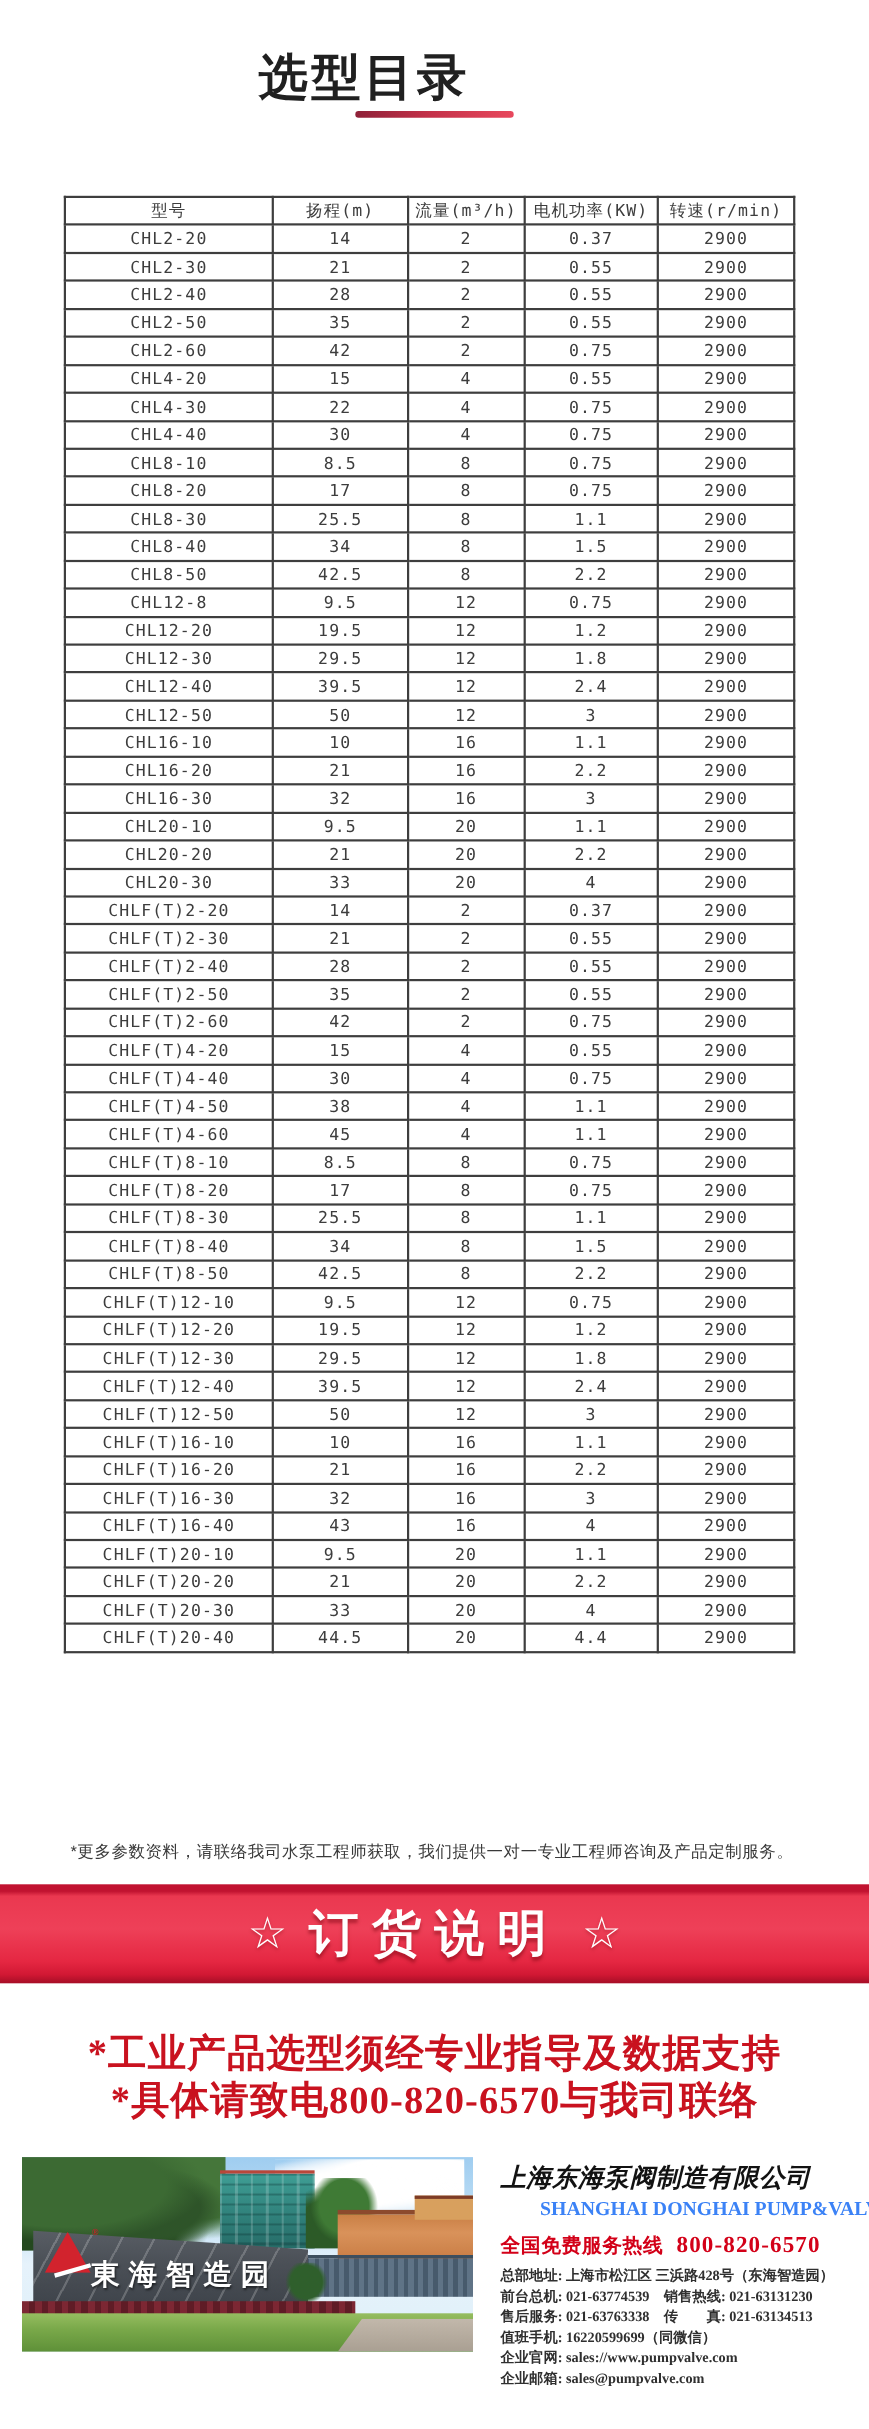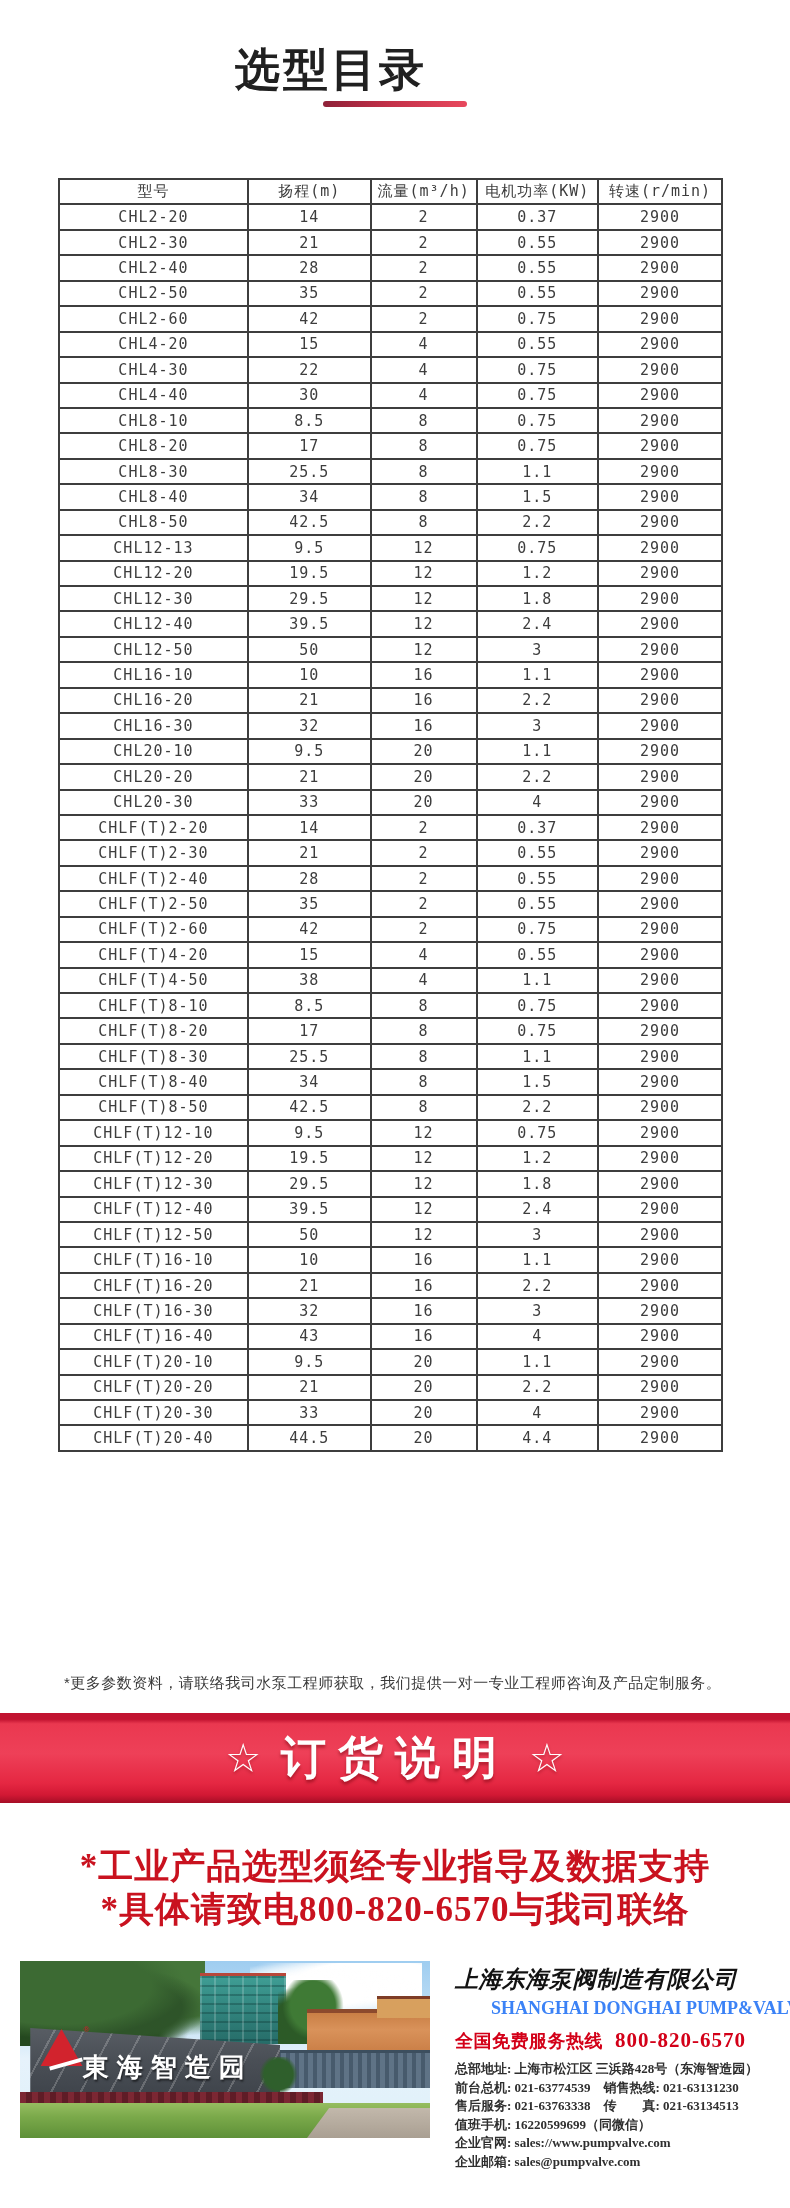--- a/index.html
+++ b/index.html
@@ -248,21 +248,21 @@
             <td>2900</td>
           </tr>
           <tr>
             <td>CHL8-50</td>
             <td>42.5</td>
             <td>8</td>
             <td>2.2</td>
             <td>2900</td>
           </tr>
           <tr>
-            <td>CHL12-13</td>
+            <td>CHL12-8</td>
             <td>9.5</td>
             <td>12</td>
             <td>0.75</td>
             <td>2900</td>
           </tr>
           <tr>
             <td>CHL12-20</td>
             <td>19.5</td>
             <td>12</td>
             <td>1.2</td>
@@ -367,22 +367,36 @@
             <td>2900</td>
           </tr>
           <tr>
             <td>CHLF(T)4-20</td>
             <td>15</td>
             <td>4</td>
             <td>0.55</td>
             <td>2900</td>
           </tr>
           <tr>
+            <td>CHLF(T)4-40</td>
+            <td>30</td>
+            <td>4</td>
+            <td>0.75</td>
+            <td>2900</td>
+          </tr>
+          <tr>
             <td>CHLF(T)4-50</td>
             <td>38</td>
+            <td>4</td>
+            <td>1.1</td>
+            <td>2900</td>
+          </tr>
+          <tr>
+            <td>CHLF(T)4-60</td>
+            <td>45</td>
             <td>4</td>
             <td>1.1</td>
             <td>2900</td>
           </tr>
           <tr>
             <td>CHLF(T)8-10</td>
             <td>8.5</td>
             <td>8</td>
             <td>0.75</td>
             <td>2900</td>

